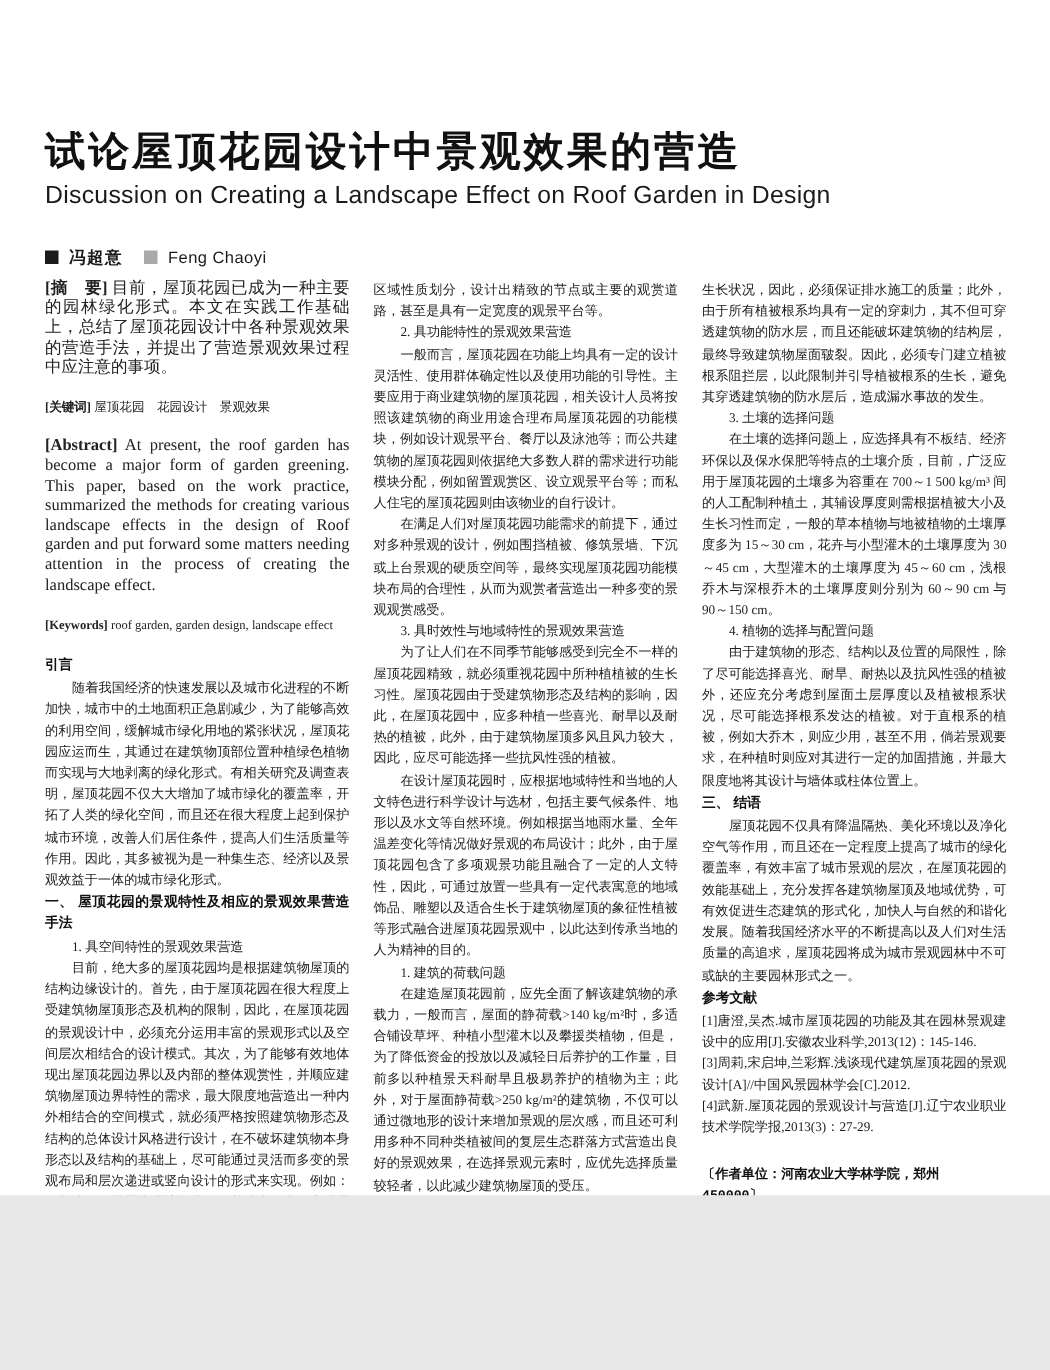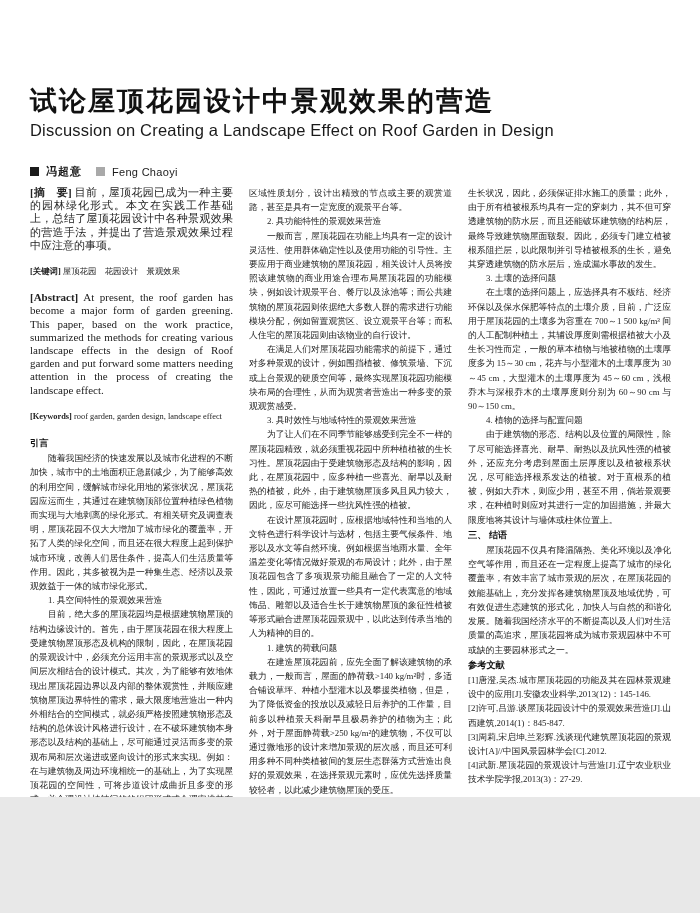--- a/index.html
+++ b/index.html
@@ -92,20 +92,21 @@
       </div>
       <div class="abs">
         <span class="abs-label">[Abstract]</span><span> At present, the roof garden has become a major form of garden greening. This paper, based on the work practice, summarized the methods for creating various landscape effects in the design of Roof garden and put forward some matters needing attention in the process of creating the landscape effect.</span>
       </div>
       <div class="kw">
         <span class="abs-label">[Keywords]</span><span> roof garden, garden design, landscape effect</span>
       </div>
       <div>
           <div class="h1">引言</div>
           <div class="p">随着我国经济的快速发展以及城市化进程的不断加快，城市中的土地面积正急剧减少，为了能够高效的利用空间，缓解城市绿化用地的紧张状况，屋顶花园应运而生，其通过在建筑物顶部位置种植绿色植物而实现与大地剥离的绿化形式。有相关研究及调查表明，屋顶花园不仅大大增加了城市绿化的覆盖率，开拓了人类的绿化空间，而且还在很大程度上起到保护城市环境，改善人们居住条件，提高人们生活质量等作用。因此，其多被视为是一种集生态、经济以及景观效益于一体的城市绿化形式。</div>
+          <div class="h1">一、 屋顶花园的景观特性及相应的景观效果营造手法</div>
           <div class="h2">1. 具空间特性的景观效果营造</div>
           <div class="p">目前，绝大多的屋顶花园均是根据建筑物屋顶的结构边缘设计的。首先，由于屋顶花园在很大程度上受建筑物屋顶形态及机构的限制，因此，在屋顶花园的景观设计中，必须充分运用丰富的景观形式以及空间层次相结合的设计模式。其次，为了能够有效地体现出屋顶花园边界以及内部的整体观赏性，并顺应建筑物屋顶边界特性的需求，最大限度地营造出一种内外相结合的空间模式，就必须严格按照建筑物形态及结构的总体设计风格进行设计，在不破坏建筑物本身形态以及结构的基础上，尽可能通过灵活而多变的景观布局和层次递进或竖向设计的形式来实现。例如：在与建筑物及周边环境相统一的基础上，为了实现屋顶花园的空间性，可将步道设计成曲折且多变的形式，并合理设计植被间的的组团形式或合理安排其布局，以创设出不同的观感感受。对于竖向形式上的屋顶花园设计，则可以借助多层次化体量及植被景观构架来实现。即将各植被错落分布并设计多层景观构架等。最后，还应留置出一定观景视野或休息空间，此外，在重视屋顶花园的内在观赏价值的同时还应根据花园内的</div>
         </div>
     </div>
 
     <div class="col">
         <div class="pc">区域性质划分，设计出精致的节点或主要的观赏道路，甚至是具有一定宽度的观景平台等。</div>
         <div class="h2">2. 具功能特性的景观效果营造</div>
         <div class="p">一般而言，屋顶花园在功能上均具有一定的设计灵活性、使用群体确定性以及使用功能的引导性。主要应用于商业建筑物的屋顶花园，相关设计人员将按照该建筑物的商业用途合理布局屋顶花园的功能模块，例如设计观景平台、餐厅以及泳池等；而公共建筑物的屋顶花园则依据绝大多数人群的需求进行功能模块分配，例如留置观赏区、设立观景平台等；而私人住宅的屋顶花园则由该物业的自行设计。</div>
         <div class="p">在满足人们对屋顶花园功能需求的前提下，通过对多种景观的设计，例如围挡植被、修筑景墙、下沉或上台景观的硬质空间等，最终实现屋顶花园功能模块布局的合理性，从而为观赏者营造出一种多变的景观观赏感受。</div>
@@ -121,21 +122,20 @@
     <div class="col">
         <div class="pc">生长状况，因此，必须保证排水施工的质量；此外，由于所有植被根系均具有一定的穿刺力，其不但可穿透建筑物的防水层，而且还能破坏建筑物的结构层，最终导致建筑物屋面皲裂。因此，必须专门建立植被根系阻拦层，以此限制并引导植被根系的生长，避免其穿透建筑物的防水层后，造成漏水事故的发生。</div>
         <div class="h2">3. 土壤的选择问题</div>
         <div class="p">在土壤的选择问题上，应选择具有不板结、经济环保以及保水保肥等特点的土壤介质，目前，广泛应用于屋顶花园的土壤多为容重在 700～1 500 kg/m³ 间的人工配制种植土，其辅设厚度则需根据植被大小及生长习性而定，一般的草本植物与地被植物的土壤厚度多为 15～30 cm，花卉与小型灌木的土壤厚度为 30～45 cm，大型灌木的土壤厚度为 45～60 cm，浅根乔木与深根乔木的土壤厚度则分别为 60～90 cm 与 90～150 cm。</div>
         <div class="h2">4. 植物的选择与配置问题</div>
         <div class="p">由于建筑物的形态、结构以及位置的局限性，除了尽可能选择喜光、耐旱、耐热以及抗风性强的植被外，还应充分考虑到屋面土层厚度以及植被根系状况，尽可能选择根系发达的植被。对于直根系的植被，例如大乔木，则应少用，甚至不用，倘若景观要求，在种植时则应对其进行一定的加固措施，并最大限度地将其设计与墙体或柱体位置上。</div>
         <div class="h1">三、 结语</div>
         <div class="p">屋顶花园不仅具有降温隔热、美化环境以及净化空气等作用，而且还在一定程度上提高了城市的绿化覆盖率，有效丰富了城市景观的层次，在屋顶花园的效能基础上，充分发挥各建筑物屋顶及地域优势，可有效促进生态建筑的形式化，加快人与自然的和谐化发展。随着我国经济水平的不断提高以及人们对生活质量的高追求，屋顶花园将成为城市景观园林中不可或缺的主要园林形式之一。</div>
         <div class="h1">参考文献</div>
         <div class="ref">[1]唐澄,吴杰.城市屋顶花园的功能及其在园林景观建设中的应用[J].安徽农业科学,2013(12)：145-146.</div>
-        <div class="ref">[2]许可,吕游.谈屋顶花园设计中的景观效果营造[J].山西建筑,2014(1)：845-847.</div>
         <div class="ref">[3]周莉,宋启坤,兰彩辉.浅谈现代建筑屋顶花园的景观设计[A]//中国风景园林学会[C].2012.</div>
         <div class="ref">[4]武新.屋顶花园的景观设计与营造[J].辽宁农业职业技术学院学报,2013(3)：27-29.</div>
         <div class="aff">〔作者单位：河南农业大学林学院，郑州 450000〕</div>
       </div>
 
   </div>
 
   <div class="page-number">14</div>
 
 </div>

